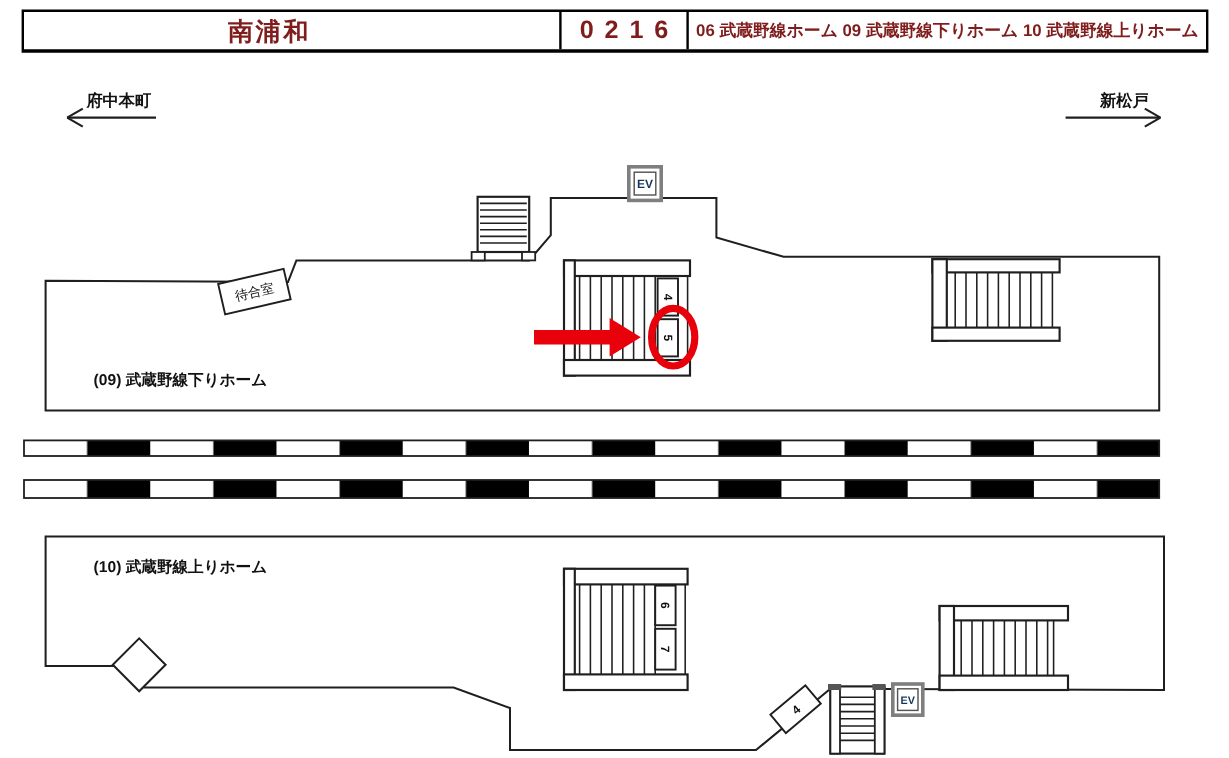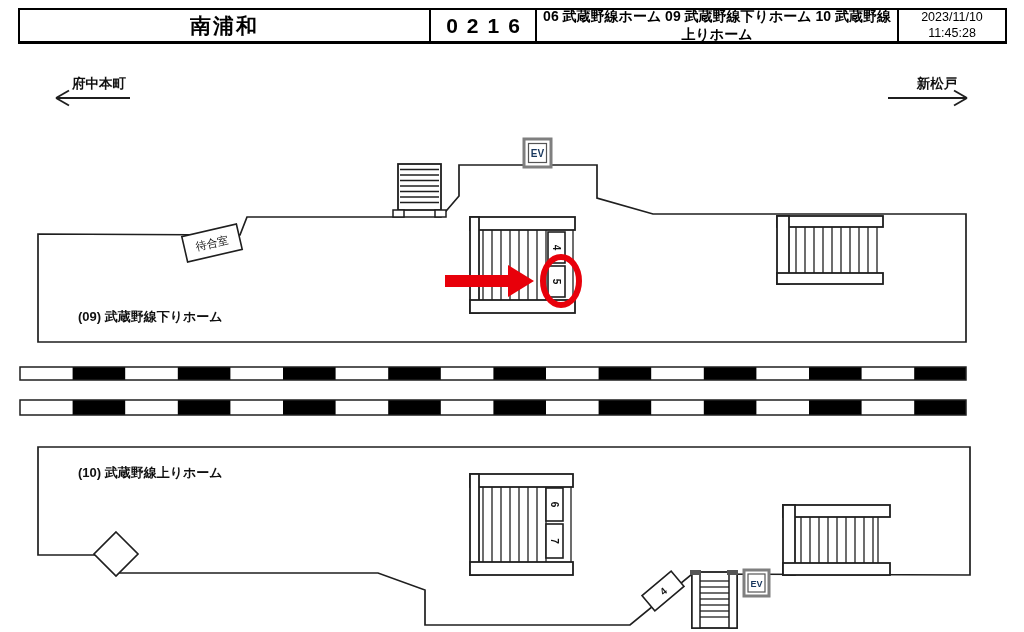--- a/index.html
+++ b/index.html
@@ -1,40 +1,36 @@
 <!DOCTYPE html>
 <html><head>
 <meta charset="utf-8">
 <style>
   html,body{margin:0;padding:0;background:#fff;}
   #screen{position:relative;width:1024px;height:632px;background:#fff;overflow:hidden;
-          font-family:"Liberation Sans","DejaVu Sans",sans-serif;color:#000000;}
+          font-family:"Liberation Sans","DejaVu Sans",sans-serif;color:#7f1d1d;}
   
   .header{position:absolute;left:18px;top:8px;width:989px;height:36px;
           border:2px solid #000;border-bottom-width:3px;display:flex;align-items:stretch;box-sizing:border-box;}
   .h-cell{display:flex;align-items:center;justify-content:center;box-sizing:border-box;}
   .h-station{width:409px;font-size:21px;font-weight:bold;letter-spacing:2px;}
-  .h-number{width:106px;border-left:2px solid #000;font-size:21px;font-weight:bold;letter-spacing:9px;padding-left:9px;}
+  .h-number{width:106px;border-left:2px solid #000;font-size:21px;font-weight:bold;letter-spacing:9px;padding-left:9px;margin-left:37px;}
   .h-platforms{flex:1;border-left:2px solid #000;font-size:14px;font-weight:bold;padding:0 4px;text-align:center;}
   .h-time{width:108px;border-left:2px solid #000;flex-direction:column;font-size:12.5px;line-height:1.25;}
   svg text{font-family:"Liberation Sans","DejaVu Sans",sans-serif;}
 </style>
 </head>
 <body>
 
 <div id="screen">
 
   <div class="header">
     <div class="h-cell h-station">南浦和</div>
     <div class="h-cell h-number">0216</div>
     <div class="h-cell h-platforms">06 武蔵野線ホーム 09 武蔵野線下りホーム 10 武蔵野線上りホーム</div>
-    <div class="h-cell h-time">
-      <div>2023/11/10</div>
-      <div>11:45:28</div>
-    </div>
   </div>
 
   <svg width="1024" height="632" viewBox="0 0 1024 632" style="position:absolute;left:0;top:0;">
     <defs>
       <pattern id="trackStripe" x="20" y="0" width="105.2" height="20" patternUnits="userSpaceOnUse">
         <rect x="0" y="0" width="52.6" height="20" fill="#ffffff"></rect>
         <rect x="52.6" y="0" width="52.6" height="20" fill="#000000"></rect>
       </pattern>
     </defs>
 

